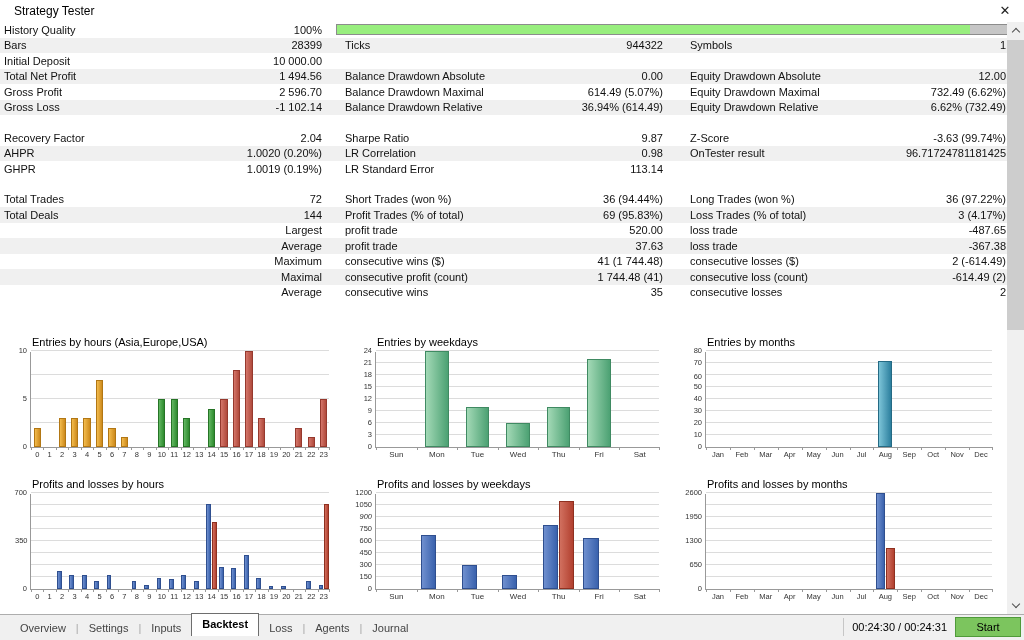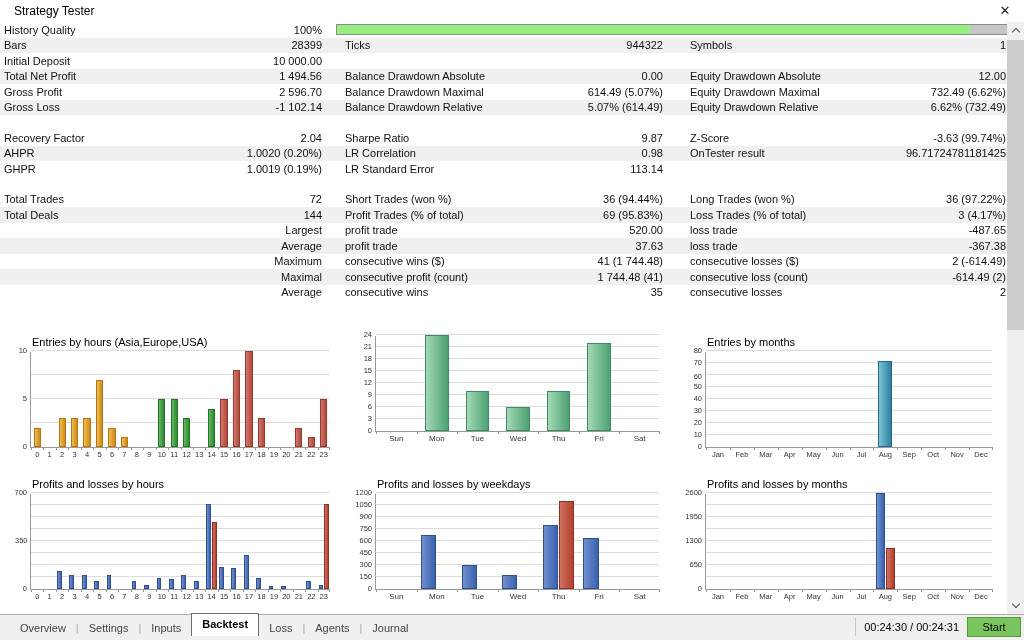--- a/index.html
+++ b/index.html
@@ -41,21 +41,21 @@
   
   #tabbar { position:absolute; bottom:0; left:0; right:0; height:26px; background:#f0f0f0;
             border-top:1px solid #adadad; display:flex; align-items:center; padding-left:10px; }
   .tab { padding:4px 10px; color:#444; cursor:default; }
   .tab.active { background:#fff; border:1px solid #6e6e6e; border-bottom:none; font-weight:bold;
                 color:#000; margin-top:-5px; padding:4px 10px 6px 10px; position:relative; top:-1px; }
   .tab-sep { color:#aaa; }
   #status-right { position:absolute; right:0; bottom:0; height:26px; display:flex; align-items:center; }
   #status-sep { width:1px; height:18px; background:#c6c6c6; margin-right:8px; }
   #status-time { margin-right:8px; color:#000; }
-  #start-btn { width:54px; height:20px; margin-right:3px; background:#7cc55e; border:1px solid #4f9a3a;
+  #start-btn { width:66px; height:20px; margin-right:3px; background:#7cc55e; border:1px solid #4f9a3a;
                text-align:center; line-height:18px; color:#000; cursor:default; }
   
   #vscroll { position:absolute; right:0; top:22px; width:17px; height:592px; background:#f0f0f0; }
   .scroll-arrow { position:absolute; left:0; width:17px; height:17px; display:flex; align-items:center; justify-content:center; }
   #scroll-up { top:0; } #scroll-down { bottom:0; }
   .chev { width:6px; height:6px; border-right:1.5px solid #505050; border-bottom:1.5px solid #505050; }
   .chev.up { transform:rotate(-135deg); margin-top:3px; }
   .chev.down { transform:rotate(45deg); margin-bottom:3px; }
   #scroll-thumb { position:absolute; left:0; top:18px; width:17px; height:290px; background:#cdcdcd; }
 </style>
@@ -119,21 +119,21 @@
       <div class="c c-v2">614.49 (5.07%)</div>
       <div class="c sp2"></div>
       <div class="c c-l3">Equity Drawdown Maximal</div>
       <div class="c c-v3">732.49 (6.62%)</div>
     </div>
     <div class="stat-row shade">
       <div class="c c-l1">Gross Loss</div>
       <div class="c c-v1">-1 102.14</div>
       <div class="c sp1"></div>
       <div class="c c-l2">Balance Drawdown Relative</div>
-      <div class="c c-v2">5.07% (614.49)</div>
+      <div class="c c-v2">36.94% (614.49)</div>
       <div class="c sp2"></div>
       <div class="c c-l3">Equity Drawdown Relative</div>
       <div class="c c-v3">6.62% (732.49)</div>
     </div>
     <div class="stat-gap"></div>
     <div class="stat-row">
       <div class="c c-l1">Recovery Factor</div>
       <div class="c c-v1">2.04</div>
       <div class="c sp1"></div>
       <div class="c c-l2">Sharpe Ratio</div>
@@ -309,20 +309,21 @@
         <div class="bar" style="left: 189.491px; width: 7.22583px; height: 48px; background: linear-gradient(to right, rgb(212, 118, 106), rgb(176, 74, 60)); border: 1px solid rgb(150, 57, 46);"></div>
         <div class="bar" style="left: 201.95px; width: 7.22583px; height: 76.8px; background: linear-gradient(to right, rgb(212, 118, 106), rgb(176, 74, 60)); border: 1px solid rgb(150, 57, 46);"></div>
         <div class="bar" style="left: 214.408px; width: 7.22583px; height: 96px; background: linear-gradient(to right, rgb(212, 118, 106), rgb(176, 74, 60)); border: 1px solid rgb(150, 57, 46);"></div>
         <div class="bar" style="left: 226.866px; width: 7.22583px; height: 28.8px; background: linear-gradient(to right, rgb(212, 118, 106), rgb(176, 74, 60)); border: 1px solid rgb(150, 57, 46);"></div>
         <div class="bar" style="left: 264.241px; width: 7.22583px; height: 19.2px; background: linear-gradient(to right, rgb(212, 118, 106), rgb(176, 74, 60)); border: 1px solid rgb(150, 57, 46);"></div>
         <div class="bar" style="left: 276.7px; width: 7.22583px; height: 9.6px; background: linear-gradient(to right, rgb(212, 118, 106), rgb(176, 74, 60)); border: 1px solid rgb(150, 57, 46);"></div>
         <div class="bar" style="left: 289.158px; width: 7.22583px; height: 48px; background: linear-gradient(to right, rgb(212, 118, 106), rgb(176, 74, 60)); border: 1px solid rgb(150, 57, 46);"></div>
       </div>
     </div>
   <div class="chart-cell" id="chart-1">
+      <div class="chart-title">Entries by weekdays</div>
       <div class="plot" style="width: 284px;">
         <div class="gridline" style="bottom: 12px;"></div>
         <div class="gridline" style="bottom: 24px;"></div>
         <div class="gridline" style="bottom: 36px;"></div>
         <div class="gridline" style="bottom: 48px;"></div>
         <div class="gridline" style="bottom: 60px;"></div>
         <div class="gridline" style="bottom: 72px;"></div>
         <div class="gridline" style="bottom: 84px;"></div>
         <div class="gridline" style="bottom: 96px;"></div>
         <div class="ylab" style="bottom: -4px;">0</div>

